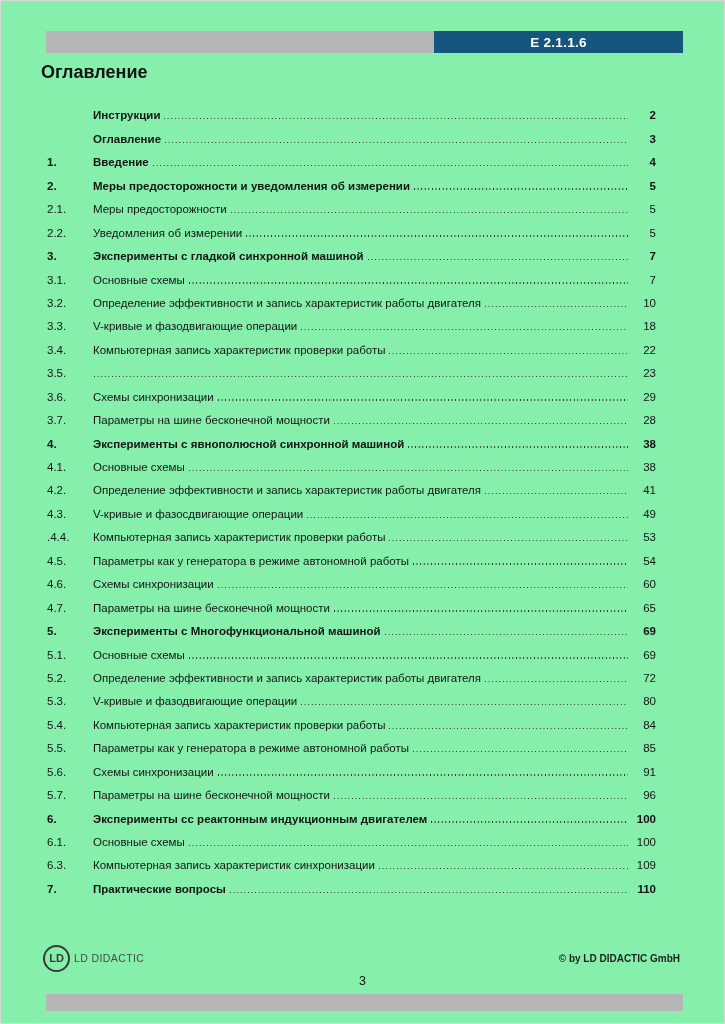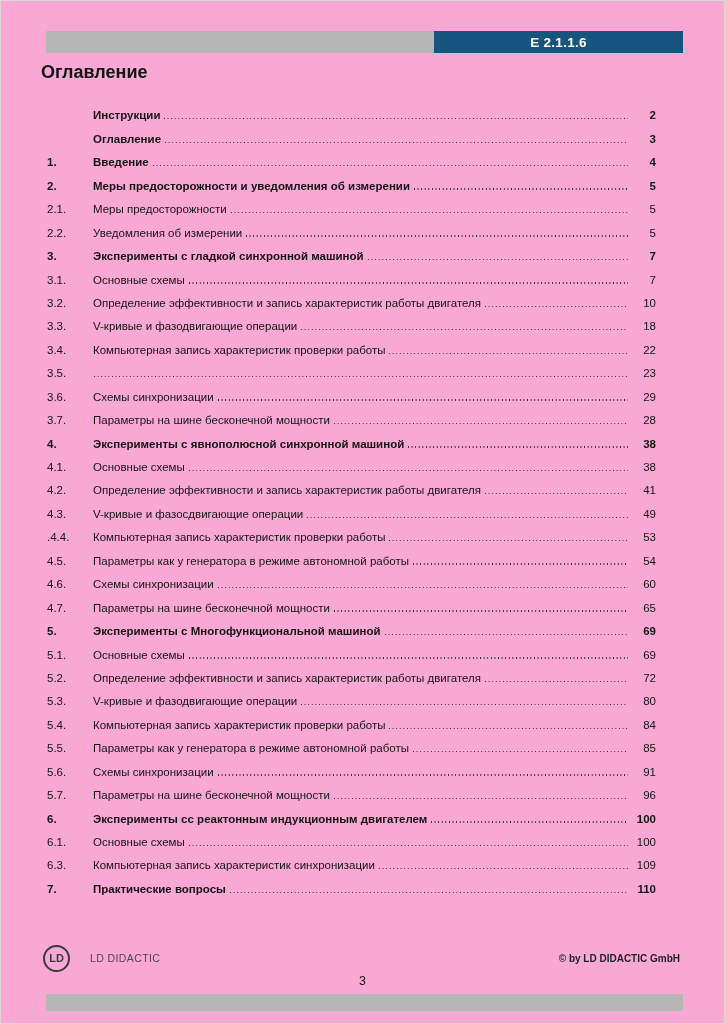--- a/index.html
+++ b/index.html
@@ -11,21 +11,21 @@
   html, body { margin: 0; padding: 0; }
   body {
     font-family: "Liberation Sans", sans-serif;
     background: #ffffff;
     color: var(--text_color);
   }
   .page {
     position: relative;
     width: 725px;
     height: 1024px;
-    background: #f9a8d4;
+    background: #86efac;
     border: 1px solid #d8d8d8;
     overflow: hidden;
   }
   .top-bar {
     position: absolute;
     top: 30px; left: 45px; right: 41px;
     height: 22px;
     display: flex;
   }
   .top-bar-gray { flex: 1 1 auto; background: var(--bar_gray); }
@@ -74,21 +74,21 @@
   }
   .toc-page { flex: 0 0 26px; text-align: right; white-space: nowrap; }
   .footer {
     position: absolute;
     left: 42px; right: 44px; top: 941px;
     height: 32px;
     display: flex;
     align-items: center;
     justify-content: space-between;
   }
-  .footer-left { display: flex; align-items: center; gap: 20px; }
+  .footer-left { display: flex; align-items: center; gap: 4px; }
   .logo-circle {
     width: 27px; height: 27px;
     border: 2.5px solid #3a3a3a;
     border-radius: 50%;
     display: flex; align-items: center; justify-content: center;
     font-weight: 700; font-size: 11px; color: #3a3a3a;
   }
   .logo-text { font-size: 10.5px; color: #4a4a4a; letter-spacing: 0.4px; }
   .footer-right { font-size: 10px; font-weight: 700; color: #1f1f1f; }
   .page-number {

